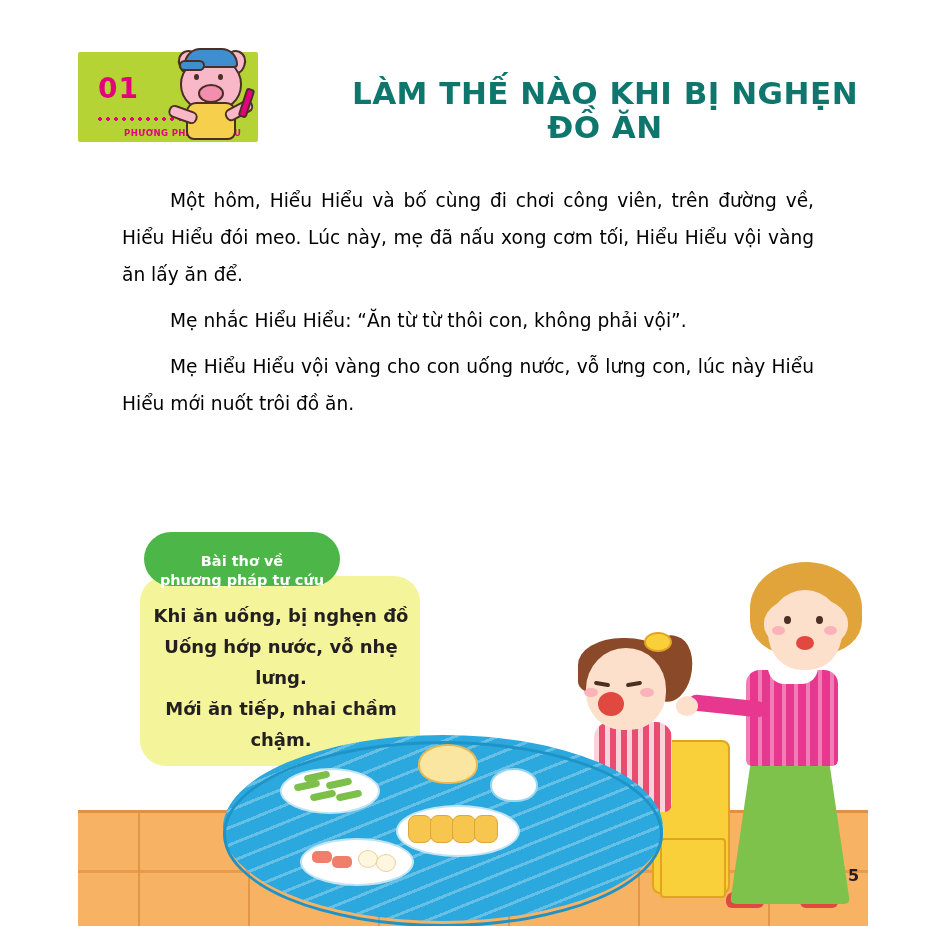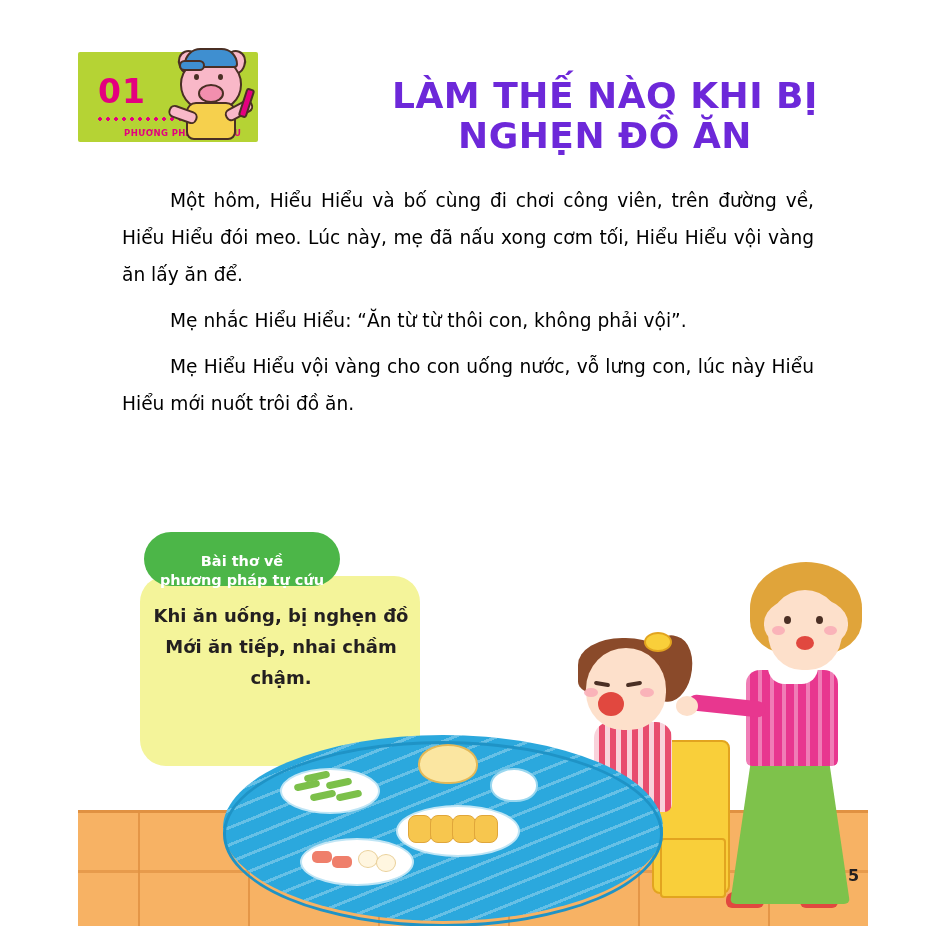--- a/index.html
+++ b/index.html
@@ -45,21 +45,21 @@
     left: 0; top: 6px;
     width: 180px;
     height: 90px;
     background: #b5d334;
     border-radius: 2px;
   }
   .badge-number {
     position: absolute;
     left: 20px;
     top: 26px;
-    font-size: 33px;
+    font-size: 28px;
     font-weight: bold;
     color: #e4007f;
     letter-spacing: 1px;
     font-family: "DejaVu Sans", "Liberation Sans", sans-serif;
   }
   .badge-dots {
     position: absolute;
     left: 18px;
     top: 70px;
     width: 100px;
@@ -165,23 +165,23 @@
     border-radius: 3px;
     transform: rotate(18deg);
   }
 
   #title {
     position: absolute;
     left: 262px;
     top: 30px;
     width: 530px;
     text-align: center;
-    font-size: 36px;
+    font-size: 31px;
     font-weight: bold;
-    color: #6d28d9;
+    color: #0f766e;
     letter-spacing: .5px;
     line-height: 1.1;
     font-family: "DejaVu Sans", "Liberation Sans", sans-serif;
     text-shadow:
       -1.5px -1.5px 0 #ffffff, 1.5px -1.5px 0 #ffffff,
       -1.5px 1.5px 0 #ffffff, 1.5px 1.5px 0 #ffffff,
       -2.5px 0 0 #ffffff, 2.5px 0 0 #ffffff,
       0 -2.5px 0 #ffffff, 0 2.5px 0 #ffffff;
   }
 
@@ -616,20 +616,21 @@
     </div>
     <div class="floor-band"></div>
 
     <div id="poem-bubble"></div>
     <div id="poem-label">
       <div>Bài thơ về</div>
       <div>phương pháp tự cứu</div>
     </div>
     <div id="poem-text">
       <div>Khi ăn uống, bị nghẹn đồ</div>
+      <div>Uống hớp nước, vỗ nhẹ lưng.</div>
       <div>Mới ăn tiếp, nhai chầm chậm.</div>
     </div>
 
     <div class="mom-shoe l"></div>
     <div class="mom-shoe r"></div>
     <div class="mom-skirt"></div>
     <div class="mom-top"></div>
     <div class="mom-collar"></div>
     <div class="mom-hair"></div>
     <div class="mom-head"></div>

